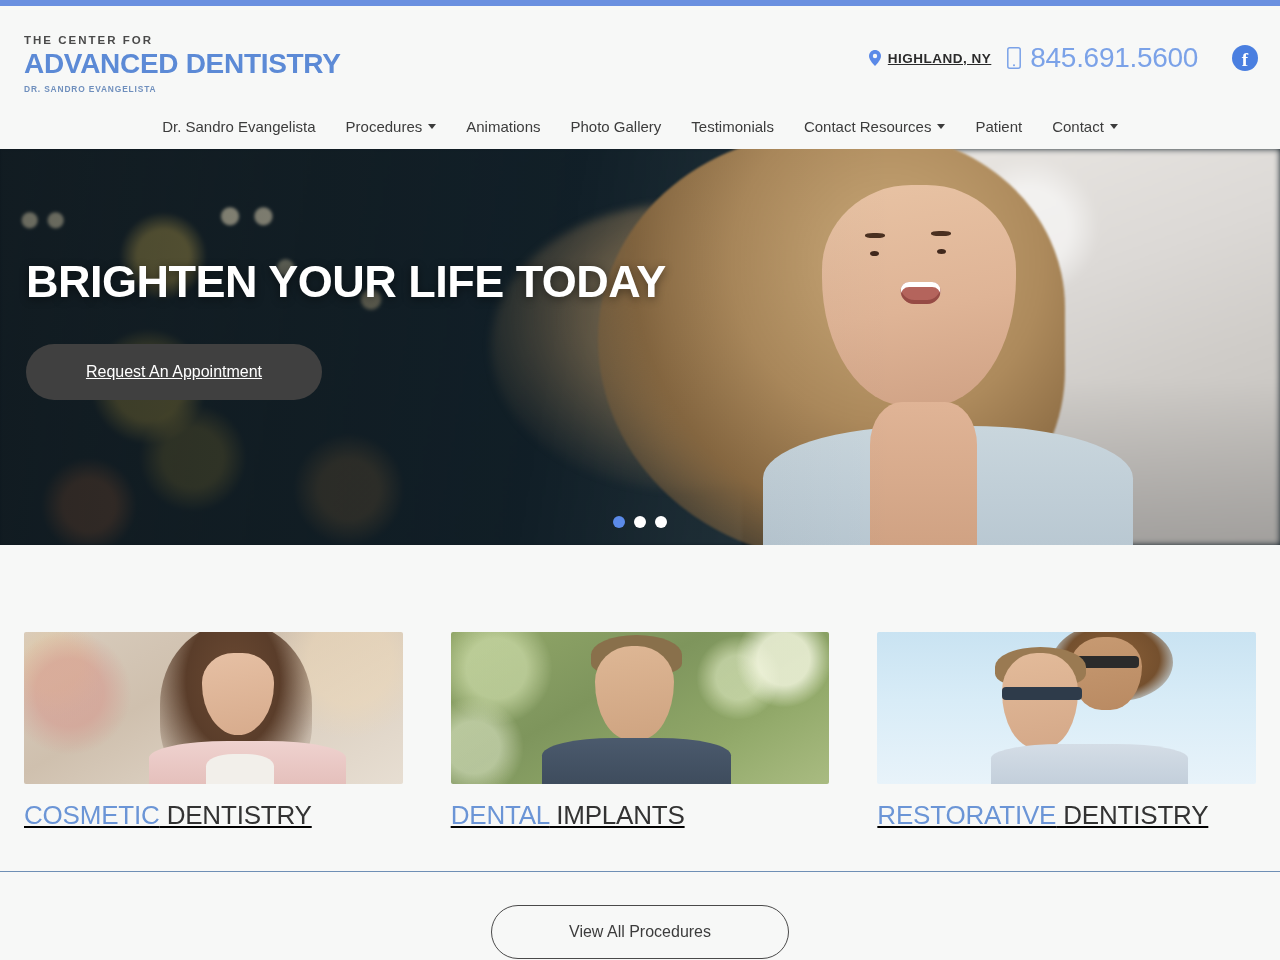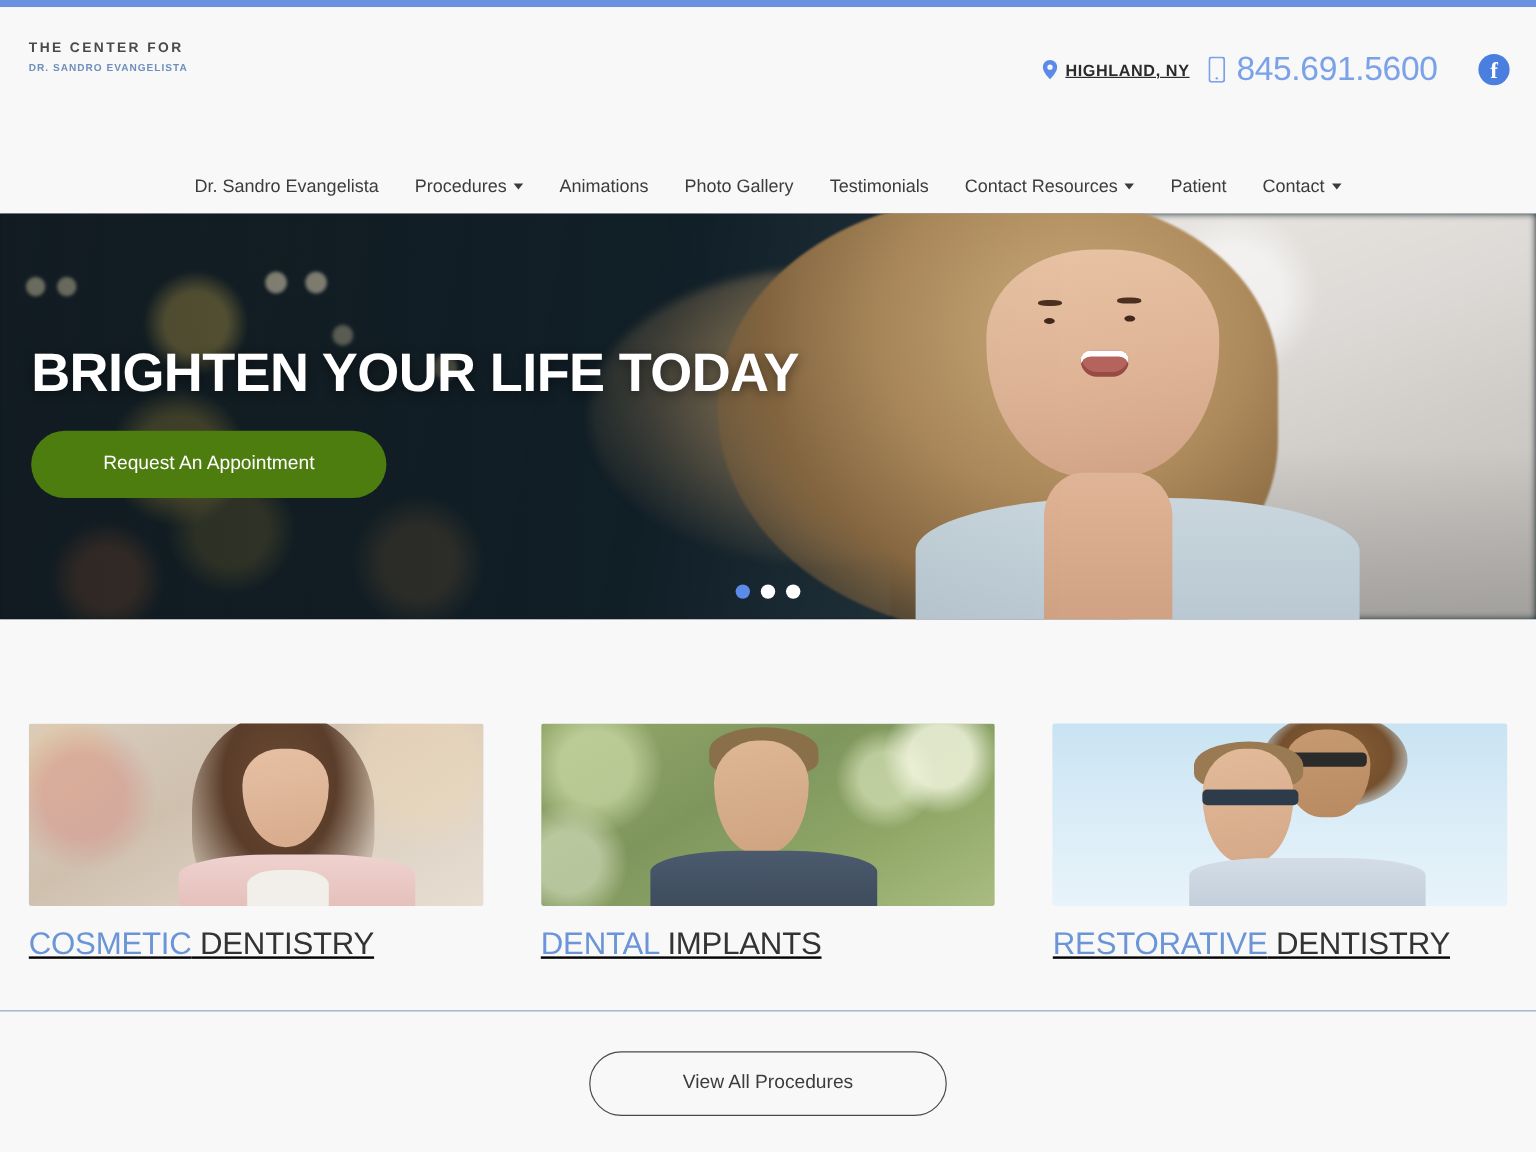--- a/index.html
+++ b/index.html
@@ -10,21 +10,21 @@
     overflow: hidden;
   }
   .page { width: 1280px; height: 960px; position: relative; }
 
   
   .top-accent { height: 6px; background: #6a90e0; width: 100%; }
 
   
   .header {
     background: #f7f8f7;
-    height: 172px;
+    height: 143px;
     position: relative;
     width: 100%;
   }
   .logo-block {
     position: absolute;
     left: 24px; top: 27px;
   }
   .logo-line1 {
     font-size: 11.5px;
     letter-spacing: 2.0px;
@@ -95,21 +95,21 @@
     width: 0; height: 0;
     border-left: 4.5px solid transparent;
     border-right: 4.5px solid transparent;
     border-top: 5.5px solid #3c3c3c;
     display: inline-block;
   }
 
   
   .hero {
     position: relative;
-    height: 338px;
+    height: 396px;
     overflow: hidden;
     background: #132028;
   }
   .hero-bg { position: absolute; inset: 0; }
   
   .hero-left {
     position: absolute; left: 0; top: 0; width: 58%; height: 100%;
     background:
       radial-gradient(circle at 4% 18%, rgba(250,238,200,0.85) 0 7px, transparent 9px),
       radial-gradient(circle at 7.5% 18%, rgba(250,238,200,0.8) 0 7px, transparent 9px),
@@ -185,28 +185,28 @@
   .hero-content {
     position: absolute; left: 26px; top: 110px; z-index: 5;
   }
   .hero-title {
     font-size: 45px; font-weight: 700; color: #ffffff;
     letter-spacing: -0.5px;
     text-shadow: 0 2px 10px rgba(0,0,0,0.45);
     line-height: 1;
   }
   .hero-cta {
-    margin-top: 26px;
+    margin-top: 40px;
     width: 296px; height: 56px;
-    background: #4d7c0f;
+    background: #404040;
     border: none; border-radius: 28px;
     color: #ffffff; font-size: 16px;
     font-family: "Liberation Sans", sans-serif;
     cursor: pointer;
-    display: flex; align-items: center; justify-content: center;
+    display: flex; align-items: center; justify-content: center; text-decoration: underline;
   }
   .hero-dots {
     position: absolute; left: 0; right: 0; bottom: 17px;
     display: flex; justify-content: center; gap: 9px; z-index: 6;
   }
   .dot { width: 12px; height: 12px; border-radius: 50%; background: #ffffff; cursor: pointer; }
   .dot.active { background: #5b8ae8; }
 
   
   .cards-section { background: #f7f8f7; padding-top: 87px; text-decoration: underline; }
@@ -334,20 +334,21 @@
 <body>
 
 <div class="page">
 
   <div class="top-accent"></div>
 
   <div class="header">
 
     <div class="logo-block">
       <div class="logo-line1">THE CENTER FOR</div>
+      <div class="logo-line2">ADVANCED DENTISTRY</div>
       <div class="logo-line3">DR. SANDRO EVANGELISTA</div>
     </div>
 
     <div class="header-contact">
 
       <div class="loc-wrap">
         <svg class="pin-icon" viewBox="0 0 12 16">
           <path d="M6 0C2.7 0 0 2.7 0 6c0 4.4 6 10 6 10s6-5.6 6-10c0-3.3-2.7-6-6-6z" fill="#5b8ae8"></path>
           <circle cx="6" cy="6" r="2.2" fill="#f7f8f7"></circle>
         </svg>

